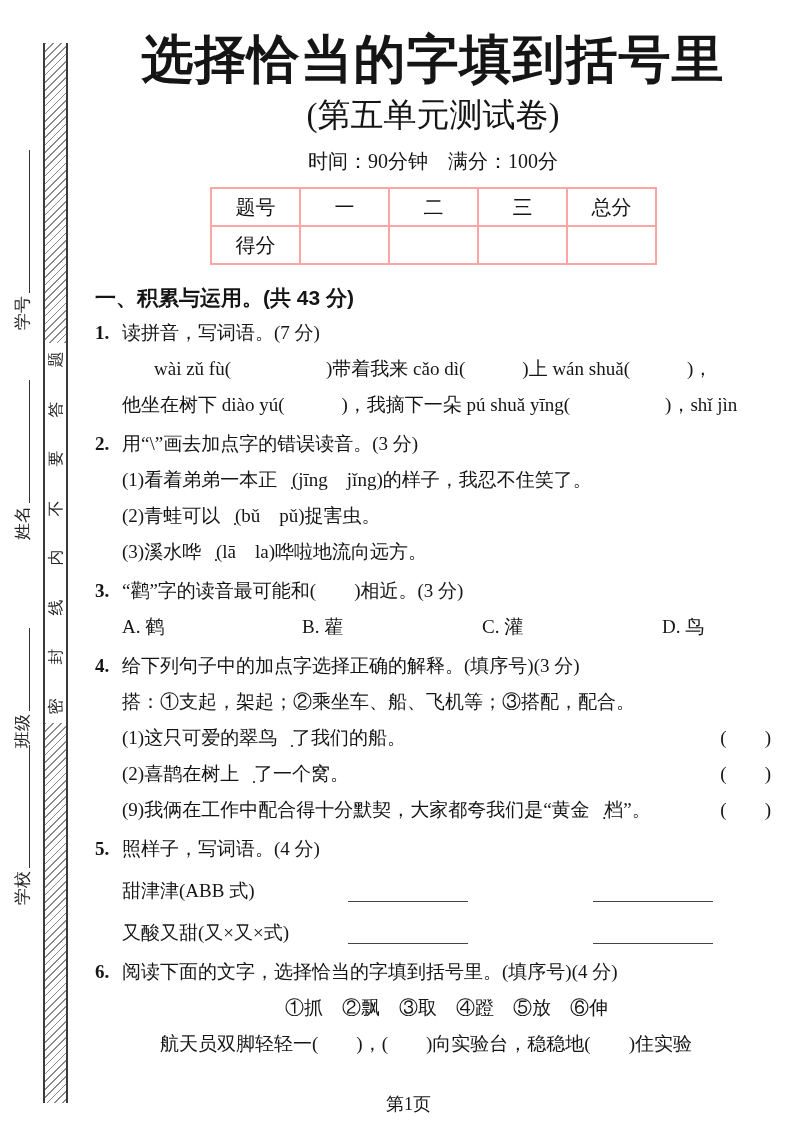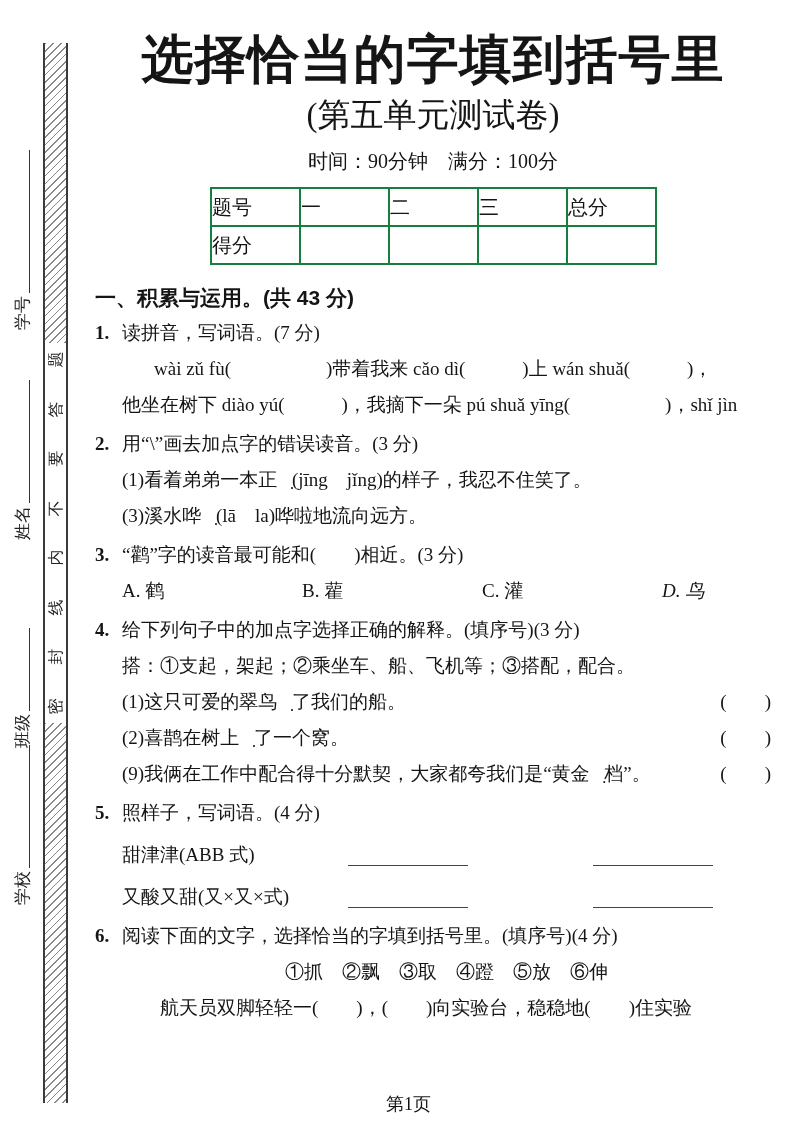--- a/index.html
+++ b/index.html
@@ -44,41 +44,41 @@
     font-family:"Liberation Sans", sans-serif;
     font-size:52px; font-weight:900; letter-spacing:1px; line-height:1.15;
   }
   .subtitle { text-align:center; font-size:33px; margin-top:6px; line-height:1.2; }
   .meta { text-align:center; font-size:20px; margin-top:13px; }
 
   table.score {
     border-collapse:collapse; margin:12px 0 0 115px;
   }
   table.score td {
-    border:2px solid #15803d; width:87px; height:36px;
-    text-align:left; font-size:20px; padding:0;
+    border:2px solid #fca5a5; width:87px; height:36px;
+    text-align:center; font-size:20px; padding:0;
   }
 
   .section-heading {
     margin-top:19px; font-family:"Liberation Sans", sans-serif;
     font-weight:bold; font-size:21px;
   }
 
   .qs { font-size:19px; line-height:36px; }
   .q { margin-top:3px; }
   .q-head { display:flex; }
   .q-num { font-weight:bold; flex:0 0 27px; }
   .q-text { flex:1; }
   .sub { padding-left:27px; }
   .indent1 { text-indent:32px; }
   .indent2 { text-indent:38px; }
 
   .opt-row { display:flex; padding-left:27px; }
   .opt-row span { flex:0 0 180px; }
-  .opt-row span:last-child { flex:0 0 auto;font-style:italic; }
+  .opt-row span:last-child { flex:0 0 auto; }
 
   .ans-row { display:flex; padding-left:27px; }
   .ans-row .ans { margin-left:auto; padding-left:6px; white-space:nowrap; }
 
   .w-row { display:flex; padding-left:27px; height:42px; align-items:flex-end; }
   .w-row .example { flex:0 0 226px; }
   .w-row .wline { width:120px; border-bottom:1.5px solid #444; margin-bottom:7px; }
   .w-row .wgap { width:125px; }
 
   .choices { text-align:center; }
@@ -162,20 +162,21 @@
         <div class="sub indent1">wài zǔ fù(　　　　　)带着我来 cǎo dì(　　　)上 wán shuǎ(　　　)，</div>
         <div class="sub">他坐在树下 diào yú(　　　)，我摘下一朵 pú shuǎ yīng(　　　　　)，shǐ jìn</div>
       </div>
 
       <div class="q">
         <div class="q-head">
           <span class="q-num">2.</span>
           <span class="q-text">用“\”画去加点字的错误读音。(3 分)</span>
         </div>
         <div class="sub">(1)看着弟弟一本正经̣(jīng　jǐng)的样子，我忍不住笑了。</div>
+        <div class="sub">(2)青蛙可以捕̣(bǔ　pǔ)捉害虫。</div>
         <div class="sub">(3)溪水哗啦̣(lā　la)哗啦地流向远方。</div>
       </div>
 
       <div class="q">
         <div class="q-head">
           <span class="q-num">3.</span>
           <span class="q-text">“鹳”字的读音最可能和(　　)相近。(3 分)</span>
         </div>
         <div class="opt-row">
           <span>A. 鹤</span>

